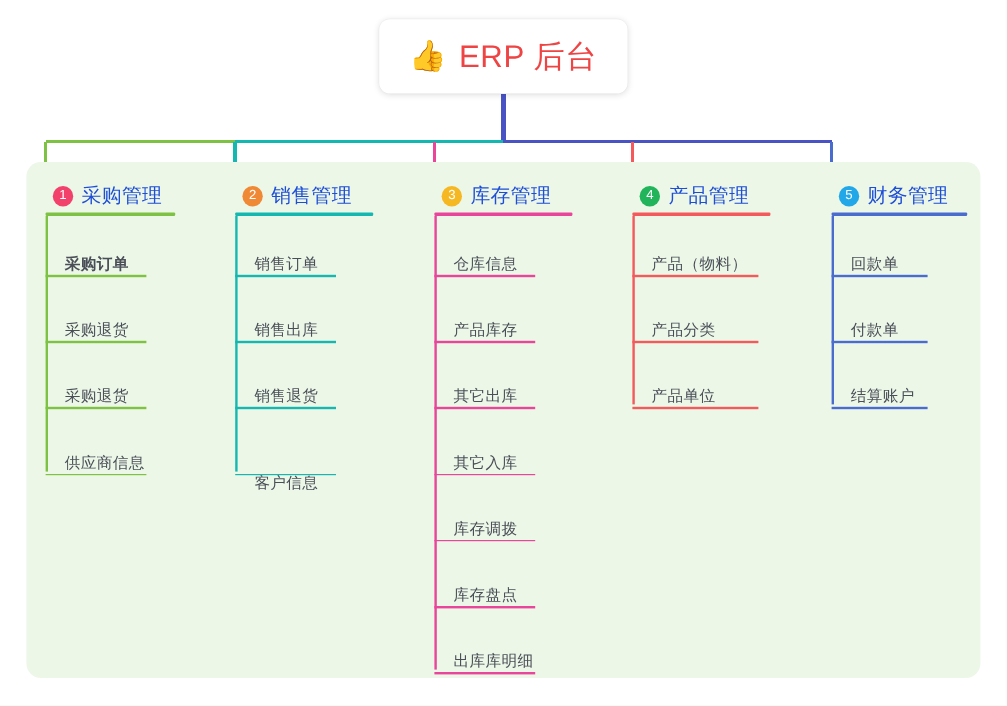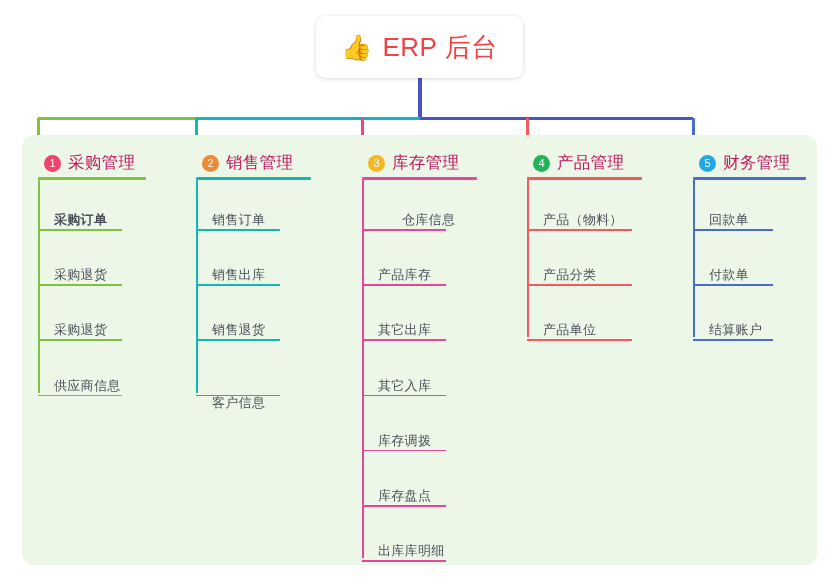--- a/index.html
+++ b/index.html
@@ -47,21 +47,21 @@
   }
   .badge{
     width:17px;height:17px;border-radius:50%;
     color:#fff;font-size:11px;
     display:flex;align-items:center;justify-content:center;
     line-height:1;
     flex:0 0 auto;
   }
   .col-title{
     font-size:16.5px;
-    color:#be185d;
+    color:#1d4ed8;
     letter-spacing:.3px;
   }
   .head-rule{position:absolute;height:3px;border-radius:1px;}
 
   
   .spine{position:absolute;width:2px;}
 
   
   .leaf{
     position:absolute;
@@ -124,21 +124,21 @@
       <div class="leaf" style="left: 212px; top: 321.4px;">销售退货</div>
       <div class="leaf-rule" style="left: 196px; top: 339.4px; width: 84px; background: rgb(20, 184, 176);"></div>
       <div class="leaf" style="left: 212px; top: 378px; margin-top: 16px;">客户信息</div>
       <div class="leaf-rule" style="left: 196px; top: 394.6px; width: 84px; background: rgb(20, 184, 176);"></div>
       <div class="col-head" style="left: 368px; top: 152px;">
         <span class="badge" style="background: rgb(245, 184, 35);">3</span>
         <span class="col-title">库存管理</span>
       </div>
       <div class="head-rule" style="left: 362px; top: 177px; width: 115px; background: rgb(232, 69, 155);"></div>
       <div class="spine" style="left: 362px; top: 180px; height: 378.2px; background: rgb(232, 69, 155);"></div>
-      <div class="leaf" style="left: 378px; top: 211px; margin-left: 24px;">仓库信息</div>
+      <div class="leaf" style="left: 378px; top: 211px;">仓库信息</div>
       <div class="leaf-rule" style="left: 362px; top: 229px; width: 84px; background: rgb(232, 69, 155);"></div>
       <div class="leaf" style="left: 378px; top: 266.2px;">产品库存</div>
       <div class="leaf-rule" style="left: 362px; top: 284.2px; width: 84px; background: rgb(232, 69, 155);"></div>
       <div class="leaf" style="left: 378px; top: 321.4px;">其它出库</div>
       <div class="leaf-rule" style="left: 362px; top: 339.4px; width: 84px; background: rgb(232, 69, 155);"></div>
       <div class="leaf" style="left: 378px; top: 376.6px;">其它入库</div>
       <div class="leaf-rule" style="left: 362px; top: 394.6px; width: 84px; background: rgb(232, 69, 155);"></div>
       <div class="leaf" style="left: 378px; top: 431.8px;">库存调拨</div>
       <div class="leaf-rule" style="left: 362px; top: 449.8px; width: 84px; background: rgb(232, 69, 155);"></div>
       <div class="leaf" style="left: 378px; top: 487px;">库存盘点</div>

